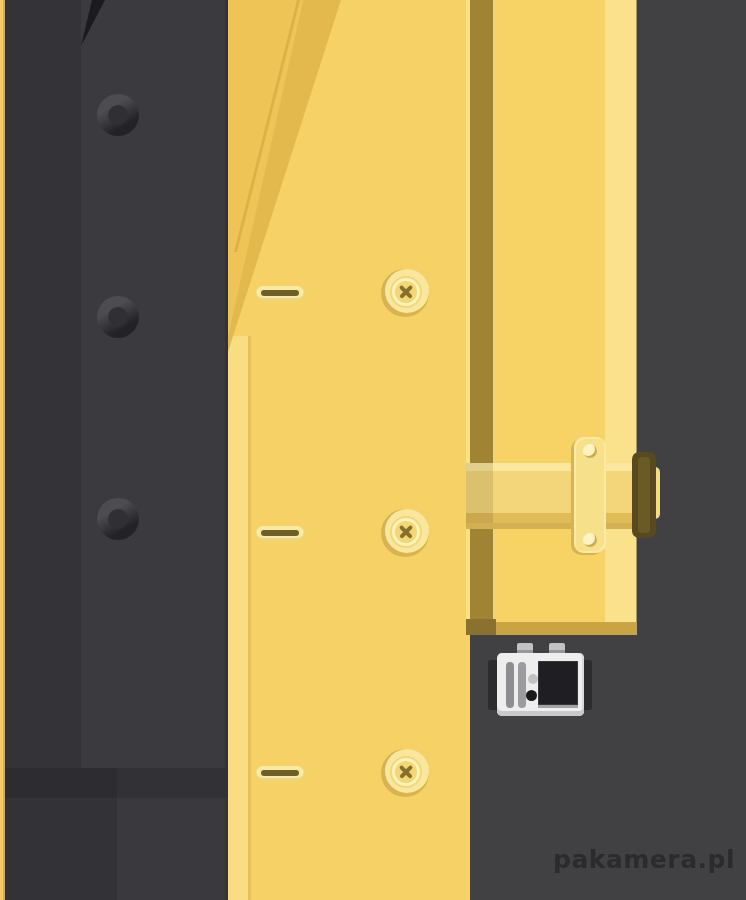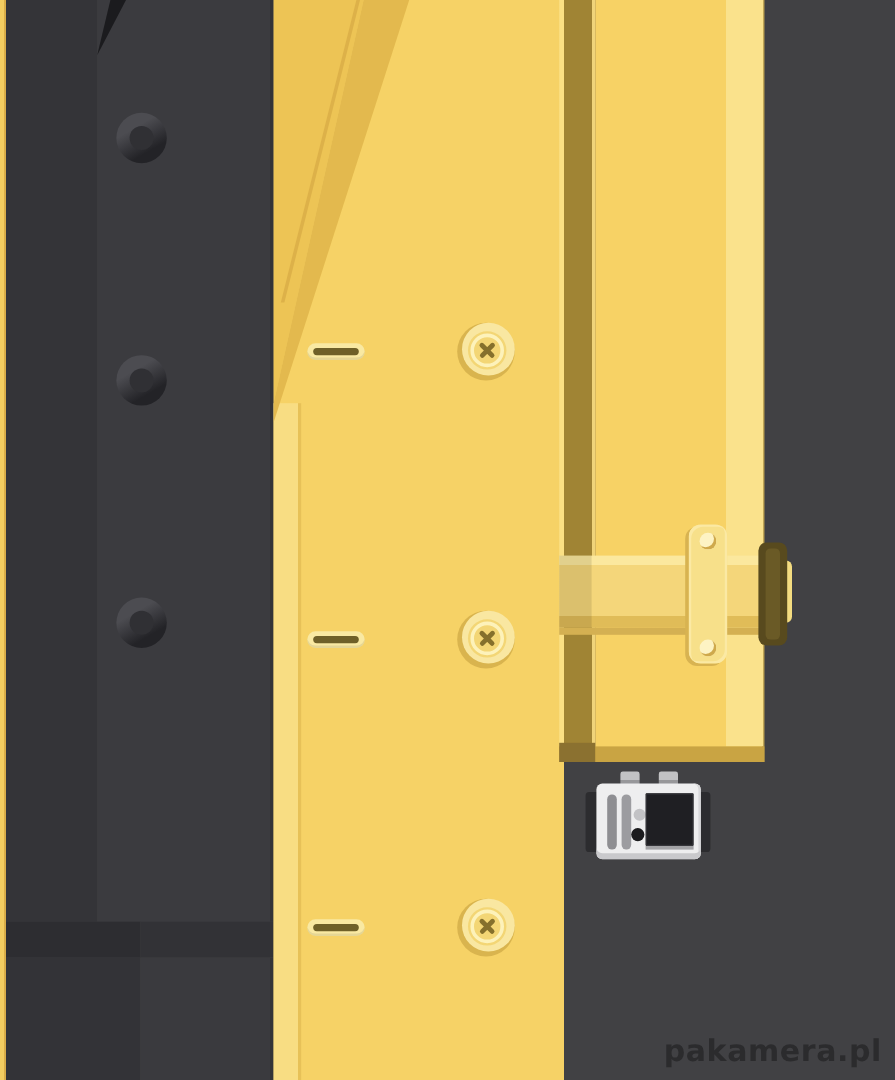--- a/index.html
+++ b/index.html
@@ -84,21 +84,21 @@
   .bar{width:8px;height:46px;border-radius:4px;}
   .bar1{left:506px;top:662px;background:var(--device_bar1,#8e8e92);}
   .bar2{left:518px;top:662px;background:var(--device_bar2,#9c9ca0);}
   .d-circle{left:528px;top:674px;width:10px;height:10px;border-radius:50%;background:var(--device_circle,#c2c2c5);}
   .d-dot{left:526px;top:690px;width:11px;height:11px;border-radius:50%;background:var(--device_dot,#1a1a1d);}
   .d-screen{left:538px;top:661px;width:40px;height:44px;border-radius:1px;background:var(--device_screen,#1f1f23);
             box-shadow:inset 0 0 0 1px #35353a;}
   .d-screen-line{left:538px;top:705px;width:40px;height:3px;background:var(--device_screen_shadow,#a3a3a6);}
 
   
-  .watermark{right:11px;bottom:10px;font-size:25px;font-weight:bold;letter-spacing:0.5px;
+  .watermark{right:11px;bottom:26px;font-size:25px;font-weight:bold;letter-spacing:0.5px;
              color:var(--watermark,#2b2b2d);}
 </style>
 </head>
 <body>
 
 <div class="canvas">
   <div class="abs bg"></div>
 
   <div class="abs suit-left"></div>
   <div class="abs suit-right"></div>

